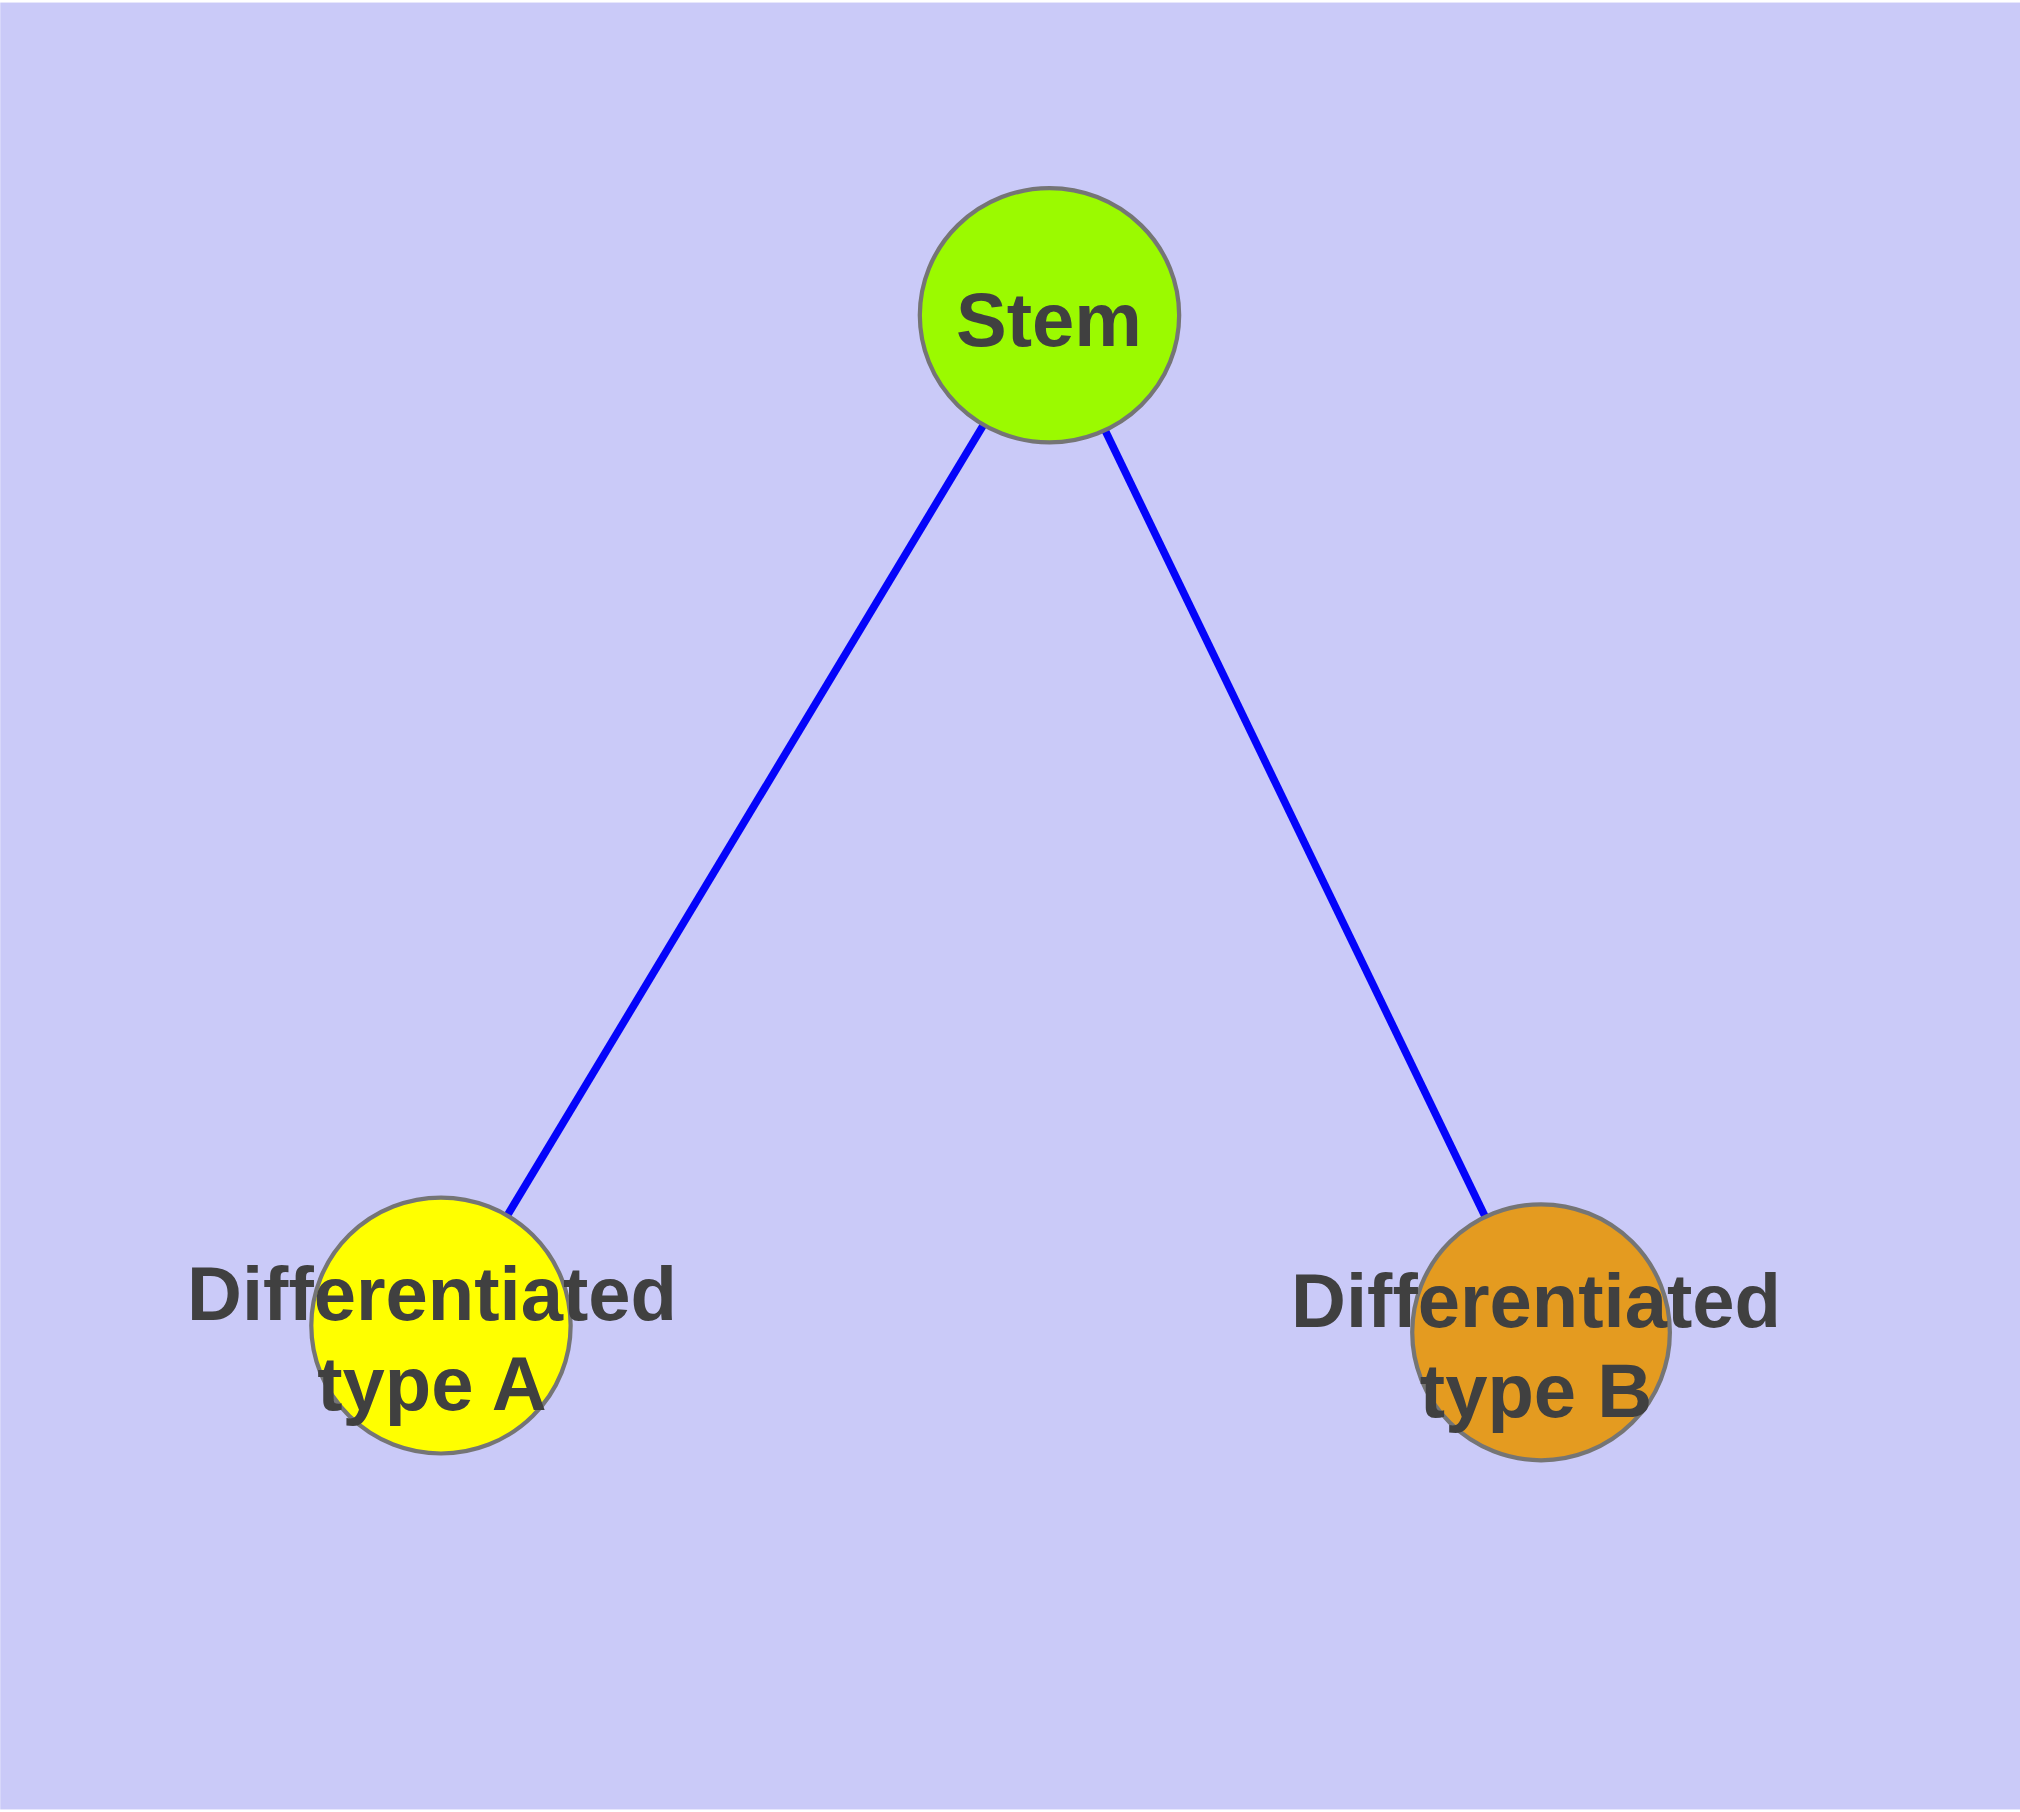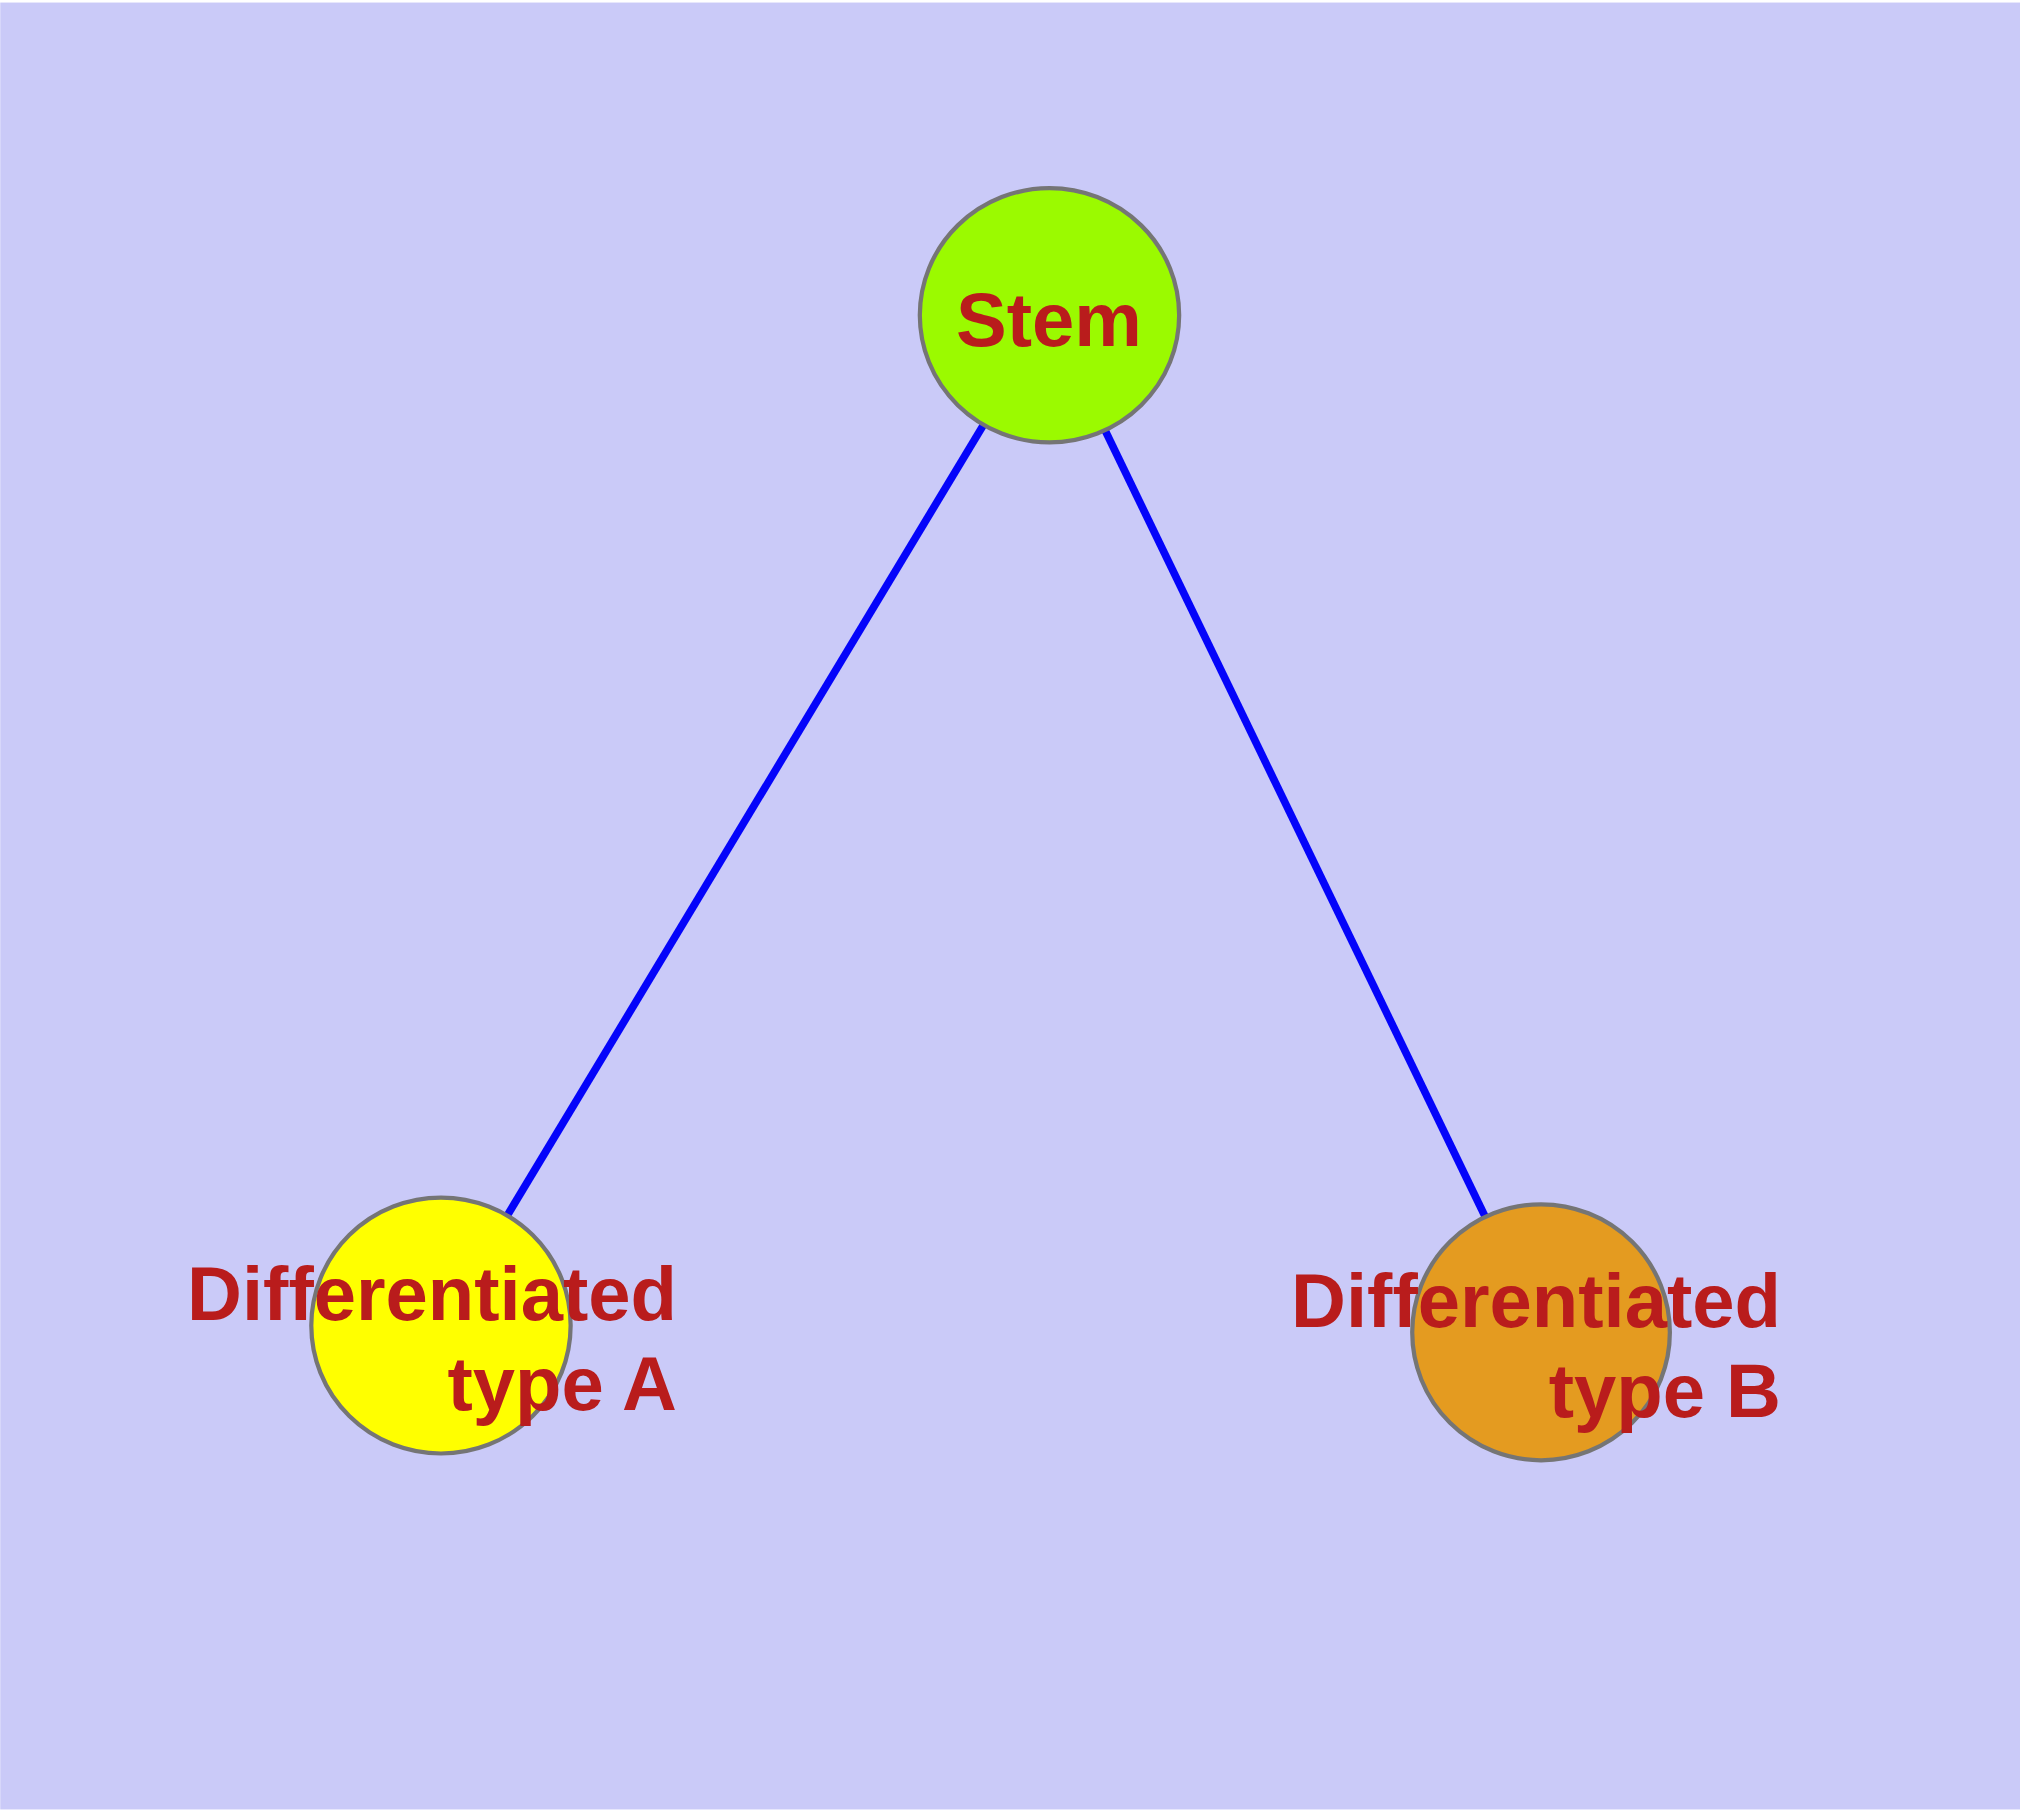--- a/index.html
+++ b/index.html
@@ -20,26 +20,26 @@
   }
   svg.graph {
     position: absolute;
     left: 0;
     top: 0;
     display: block;
   }
   .node-label {
     position: absolute;
     transform: translate(-50%, -50%);
-    text-align: right;
+    text-align: center;
     white-space: pre-line;
     font-size: 76px;
     font-weight: bold;
     line-height: 90px;
-    color: #b91c1c;
+    color: #404040;
     letter-spacing: 0px;
     pointer-events: none;
   }
 </style>
 </head>
 <body>
 
 <div class="canvas">
 
   <svg class="graph" width="2021" height="1812" viewBox="0 0 2384 2138">

